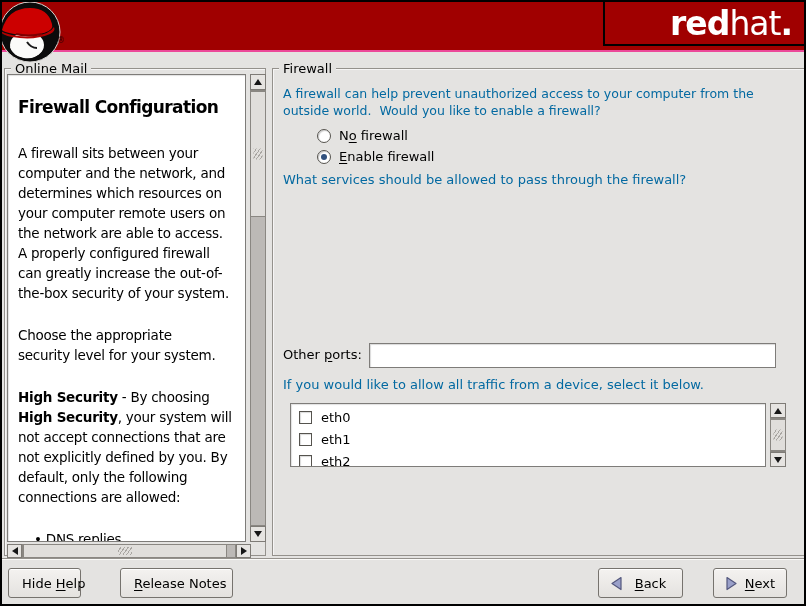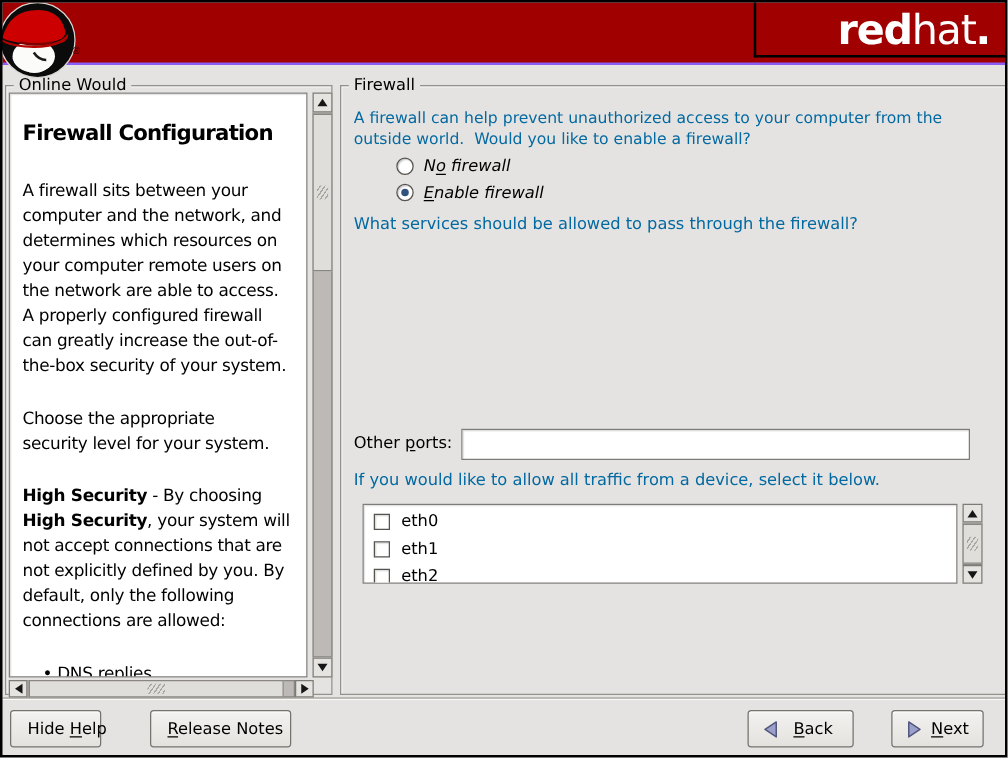--- a/index.html
+++ b/index.html
@@ -1,21 +1,21 @@
 <!DOCTYPE html>
 <html><head>
 <meta charset="utf-8">
 <style>
   html,body{margin:0;padding:0;background:#555;}
   *{box-sizing:border-box;font-family:"DejaVu Sans","Liberation Sans",sans-serif;}
   .window{position:relative;width:806px;height:606px;background:#E4E3E1;overflow:hidden;}
   .winborder{position:absolute;inset:0;border:2px solid #000;pointer-events:none;z-index:60;}
 
   
-  .header{position:absolute;left:2px;top:2px;right:2px;height:50px;background:#A00000;border-bottom:2px solid #8b5cf6;z-index:10;}
+  .header{position:absolute;left:2px;top:2px;right:2px;height:50px;background:#A00000;border-bottom:2px solid #ec4899;z-index:10;}
   .brandbox{position:absolute;right:0;top:0;height:44px;width:201px;border-left:2px solid #000;border-bottom:2px solid #000;display:flex;align-items:center;justify-content:flex-end;padding-right:12px;}
   .brandbox span{color:#fff;font-size:33px;letter-spacing:-1px;line-height:1;}
   .brand-bold{font-weight:bold;}
   .shadowman{position:absolute;left:-6px;top:0px;z-index:20;}
   .reg-mark{position:absolute;left:57px;top:36px;z-index:21;color:#2b0000;font-size:8px;}
 
   
   .frame{position:absolute;border:1px solid #94918C;box-shadow:inset 1px 1px 0 rgba(255,255,255,.65);}
   .frame-title{position:absolute;top:-8px;left:6px;background:#E4E3E1;padding:0 4px;font-size:13px;color:#000;line-height:15px;}
   .frame-help{left:4px;top:68px;width:262px;height:488px;}
@@ -60,21 +60,21 @@
   .dev-vsb .trough{left:0;top:15px;width:16px;height:34px;}
   .dev-vsb .thumb{left:0;top:16px;width:16px;height:32px;}
   .dev-vsb .down{left:0;bottom:0;width:16px;height:15px;}
 
   
   .fw-text{position:absolute;font-size:12.5px;line-height:17px;color:#0369a1;white-space:pre;}
   .fw-intro{left:10px;top:16px;}
   .fw-q1{left:10px;top:102px;font-size:13px;}
   .fw-q2{left:10px;top:307px;font-size:13px;text-align:center;}
 
-  .radio-row{position:absolute;left:44px;display:flex;align-items:center;gap:8px;height:20px;font-style:italic;}
+  .radio-row{position:absolute;left:44px;display:flex;align-items:flex-end;gap:8px;height:20px;}
   .radio{width:14px;height:14px;border-radius:50%;border:1px solid #56544F;background:#fff;position:relative;flex:0 0 auto;box-shadow:inset 1px 1px 1px rgba(0,0,0,.2);}
   .radio.checked::after{content:"";position:absolute;left:3px;top:3px;width:6px;height:6px;border-radius:50%;background:#31517E;}
   .ctl-label{font-size:13px;color:#000;white-space:pre;}
   .mn{text-decoration:underline;text-underline-offset:2px;}
 
   .listbox{position:absolute;background:#fff;border:1px solid #7E7C79;box-shadow:inset 1px 1px 1px rgba(0,0,0,.12);overflow:hidden;}
   .services-box{left:17px;top:133px;width:486px;height:129px;padding-top:3px;}
   .devices-box{left:17px;top:334px;width:476px;height:64px;padding-top:2px;}
   .list-row{display:flex;align-items:center;height:22px;padding-left:8px;gap:9px;}
   .checkbox{width:13px;height:13px;border:1px solid #55534E;background:#fff;flex:0 0 auto;box-shadow:inset 1px 1px 1px rgba(0,0,0,.15);}
@@ -110,21 +110,21 @@
     <ellipse cx="33" cy="45" rx="17" ry="13" fill="#FBFBF9"></ellipse>
     <path d="M16 47 Q24 38 33 40 Q43 42 48 51 Q40 60 30 58 Q20 55 16 47 Z" fill="#FBFBF9"></path>
     <path d="M33 42 q4 6 10 6" stroke="#1a1a1a" stroke-width="2" fill="none"></path>
     <path d="M8 30 Q14 8 36 8 Q54 8 58 24 Q60 30 50 33 Q36 37 20 34 Q9 32 8 30 Z" fill="#CC0000"></path>
     <path d="M6 31 Q20 38 40 36 Q56 34 60 27 Q62 31 56 34 Q40 41 18 37 Q8 35 6 31 Z" fill="#B50000"></path>
     <path d="M22 34 q12 3 26 0" stroke="#7E0000" stroke-width="2" fill="none"></path>
   </svg>
   <span class="reg-mark">®</span>
 
   <div class="frame frame-help">
-    <span class="frame-title">Online Would</span>
+    <span class="frame-title">Online Mail</span>
 
     <div class="help-viewport">
       <div class="help-title">Firewall Configuration</div>
       <p class="help-body">A firewall sits between your
 computer and the network, and
 determines which resources on
 your computer remote users on
 the network are able to access.
 A properly configured firewall
 can greatly increase the out-of-

